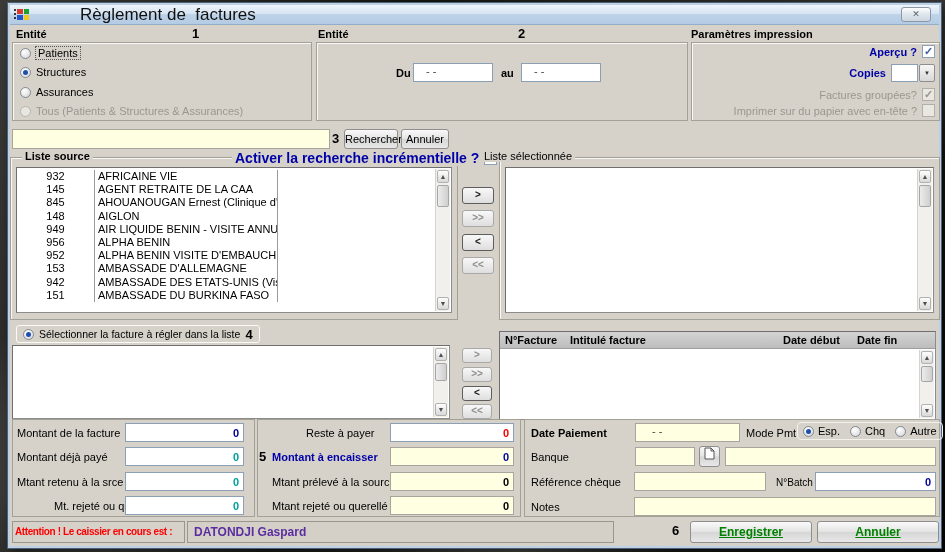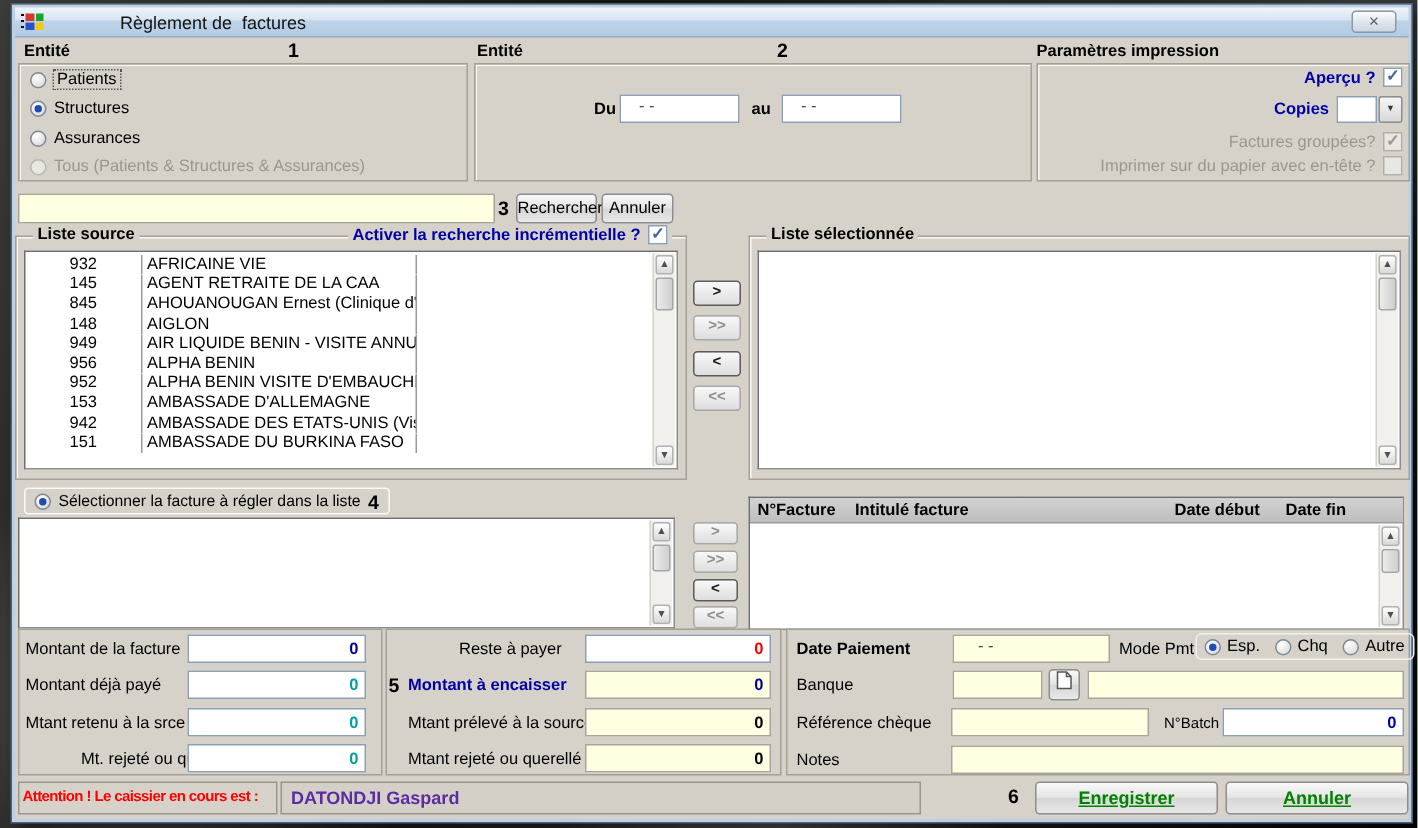--- a/index.html
+++ b/index.html
@@ -11,21 +11,21 @@
       radial-gradient(circle at 55% 100%, rgba(120,120,115,.4), rgba(0,0,0,0) 20%),
       radial-gradient(circle at 97% 2%, rgba(90,90,90,.5), rgba(0,0,0,0) 15%),
       linear-gradient(115deg,#3c3c3a 0%, #141412 35%, #2b2b29 60%, #050505 100%); }
   .window { position:absolute; left:8px; top:3px; width:933px; height:545px;
     background:#d6d2ca; border:2px solid #bdd0e4; outline:1px solid #4d6075;
     box-shadow:3px 4px 10px rgba(0,0,0,.6); }
   .abs { position:absolute; }
   .titlebar { position:absolute; left:0; top:0; right:0; height:20px;
     background:linear-gradient(#eef5fc,#d7e4f2 45%,#bfd4e9 46%,#b3cbe4);
     border-bottom:1px solid #93aec8; display:flex; align-items:center; padding:0 4px; }
-  .titlebar .title { margin-left:5px; font-size:12px; color:#111; white-space:pre;padding-left:45px; }
+  .titlebar .title { margin-left:5px; font-size:17px; color:#111; white-space:pre;padding-left:45px; }
   .closebtn { position:absolute; right:8px; top:2px; width:30px; height:15px;
     border:1px solid #8b98a5; border-radius:3px;
     background:linear-gradient(#fdfdfd,#dfe6ec 50%,#cdd7e0); color:#5a6570;
     font-size:9px; line-height:12px; text-align:center; cursor:default; }
   .sec-label { position:absolute; font-weight:bold; font-size:11px; }
   .num { font-weight:bold; font-size:13px; }
   .gbox { position:absolute; border:1px solid #a3a096; box-shadow:inset 1px 1px 0 rgba(255,255,255,.85); }
   .onborder { position:absolute; background:#d6d2ca; padding:0 3px; white-space:nowrap; }
   .blue { color:#0000a8; }
   .gray { color:#9a978f; }
@@ -155,21 +155,21 @@
     </div>
 
     <div class="input yinput abs" style="left:2px;top:124px;width:318px;height:20px;"></div>
     <span class="num abs" style="left:322px;top:126px;">3</span>
     <button class="btn" style="left:334px;top:124px;width:54px;height:20px;"><span>Rechercher</span></button>
     <button class="btn" style="left:391px;top:124px;width:48px;height:20px;"><span>Annuler</span></button>
 
     <div class="gbox" style="left:0px;top:152px;width:448px;height:163px;"></div>
     <span class="onborder" style="left:12px;top:145px;font-weight:bold;">Liste source</span>
     <div class="onborder rrow" style="left:222px;top:145px;position:absolute;">
-      <span class="blue" style="font-weight:bold;font-size:11px;">Activer la recherche incrémentielle ?</span>
+      <span class="blue" style="font-weight:bold;font-size:14px;">Activer la recherche incrémentielle ?</span>
       <span class="cb checked"></span>
     </div>
     <div class="sunken abs" style="left:6px;top:162px;width:436px;height:146px;overflow:hidden;">
       <div style="position:absolute;left:0;top:2px;right:16px;bottom:0;">
           <div class="lrow">
             <span class="c-id">932</span>
             <span class="c-name">AFRICAINE VIE</span>
             <span class="c-rest"></span>
           </div>
           <div class="lrow">
@@ -224,21 +224,21 @@
         <div class="down"></div>
       </div>
     </div>
 
     <div class="tbtn dark" style="left:452px;top:182px;">&gt;</div>
     <div class="tbtn light" style="left:452px;top:205px;">&gt;&gt;</div>
     <div class="tbtn dark" style="left:452px;top:229px;">&lt;</div>
     <div class="tbtn light" style="left:452px;top:252px;">&lt;&lt;</div>
 
     <div class="gbox" style="left:489px;top:152px;width:441px;height:163px;"></div>
-    <span class="onborder" style="left:501px;top:145px;font-weight:bold;">Liste sélectionnée</span>
+    <span class="onborder" style="left:471px;top:145px;font-weight:normal;">Liste sélectionnée</span>
     <div class="sunken abs" style="left:495px;top:162px;width:429px;height:146px;">
       <div class="vscroll">
         <div class="up"></div>
         <div class="thumb" style="top:16px;"></div>
         <div class="down"></div>
       </div>
     </div>
 
     <div class="pill" style="left:6px;top:320px;height:18px;">
       <span class="radio checked"></span>

